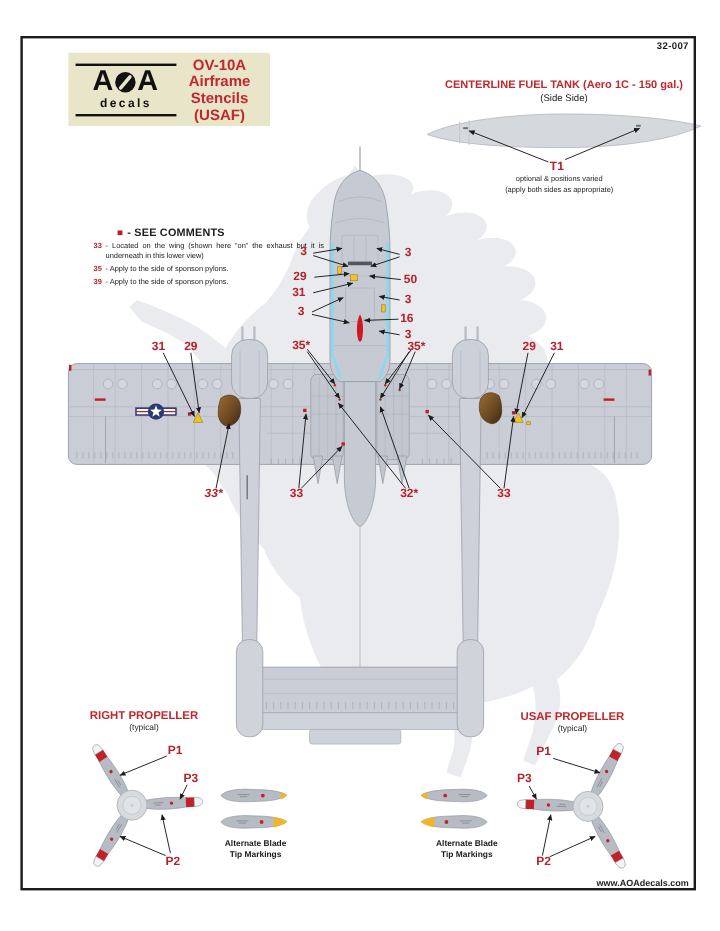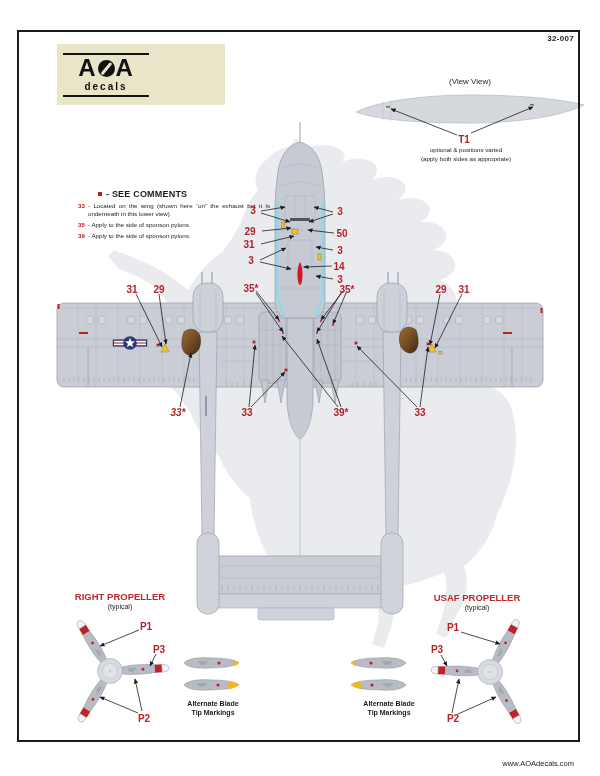--- a/index.html
+++ b/index.html
@@ -55,21 +55,21 @@
   .cnum { color:#bb2025; font-weight:bold; flex:0 0 10px; }
   .ctext { flex:1; text-align:justify; }
   
   .rp-title { left:120px; top:591px; transform:translateX(-50%); color:#c1272d; font-weight:bold; font-size:9.5px; white-space:nowrap;text-align:right; }
   .rp-sub { left:120px; top:603px; transform:translateX(-50%); color:#222; font-size:7px; }
   .lp-title { left:477px; top:592px; transform:translateX(-50%); color:#c1272d; font-weight:bold; font-size:9.5px; white-space:nowrap; }
   .lp-sub { left:477px; top:604px; transform:translateX(-50%); color:#222; font-size:7px; }
   .alt-label { transform:translateX(-50%); text-align:center; color:#1b1b1b; font-weight:bold; font-size:7px; line-height:9px; white-space:nowrap; }
   .alt-left { left:213px; top:699px; }
   .alt-right { left:389px; top:699px; }
-  .website { top:731px; right:26px; font-size:7.5px; font-weight:normal; color:#222;margin-top:28px; }
+  .website { top:731px; right:26px; font-size:7.5px; font-weight:bold; color:#222; }
   
   .callout {
     position:absolute; z-index:3; transform:translate(-50%,-50%);
     color:#b5222a; font-weight:bold; font-size:10px; white-space:nowrap;
   }
 </style>
 </head>
 <body>
 
 <div class="sheet">
@@ -330,23 +330,30 @@
 
   <div class="txt logo-box">
     <div class="aoa">
       <div class="aoa-word">
         <span>A</span>
         <span class="prop-circle"></span>
         <span>A</span>
       </div>
       <div class="aoa-sub">decals</div>
     </div>
+    <div class="kit-title">
+      <div>OV-10A</div>
+      <div>Airframe</div>
+      <div>Stencils</div>
+      <div>(USAF)</div>
+    </div>
   </div>
 
-  <div class="txt fuel-sub">(View View)</div>
+  <div class="txt fuel-title">CENTERLINE FUEL TANK (Aero 1C - 150 gal.)</div>
+  <div class="txt fuel-sub">(Side Side)</div>
   <div class="txt fuel-note1">optional &amp; positions varied</div>
   <div class="txt fuel-note2">(apply both sides as appropriate)</div>
 
   <div class="txt comments">
     <div class="comments-title">
       <span class="comment-marker"></span>
       <span>- SEE COMMENTS</span>
     </div>
     <div class="comment-row">
       <span class="cnum">33</span>
@@ -380,30 +387,30 @@
 
   <div id="callout-layer">
       <div class="callout" style="left: 253px; top: 210px;">3</div>
       <div class="callout" style="left: 250px; top: 231px;">29</div>
       <div class="callout" style="left: 249px; top: 244px;">31</div>
       <div class="callout" style="left: 251px; top: 260px;">3</div>
       <div class="callout" style="left: 251px; top: 288px;">35*</div>
       <div class="callout" style="left: 340px; top: 211px;">3</div>
       <div class="callout" style="left: 342px; top: 233px;">50</div>
       <div class="callout" style="left: 340px; top: 250px;">3</div>
-      <div class="callout" style="left: 339px; top: 266px;">14</div>
+      <div class="callout" style="left: 339px; top: 266px;">16</div>
       <div class="callout" style="left: 340px; top: 279px;">3</div>
       <div class="callout" style="left: 347px; top: 289px;">35*</div>
       <div class="callout" style="left: 132px; top: 289px;">31</div>
       <div class="callout" style="left: 159px; top: 289px;">29</div>
       <div class="callout" style="left: 441px; top: 289px;">29</div>
       <div class="callout" style="left: 464px; top: 289px;">31</div>
       <div class="callout" style="left: 178px; top: 412px; font-style: italic;">33*</div>
       <div class="callout" style="left: 247px; top: 412px;">33</div>
-      <div class="callout" style="left: 341px; top: 412px;">39*</div>
+      <div class="callout" style="left: 341px; top: 412px;">32*</div>
       <div class="callout" style="left: 420px; top: 412px;">33</div>
       <div class="callout" style="left: 464px; top: 139px;">T1</div>
       <div class="callout" style="left: 146px; top: 626px;">P1</div>
       <div class="callout" style="left: 159px; top: 649px;">P3</div>
       <div class="callout" style="left: 144px; top: 718px;">P2</div>
       <div class="callout" style="left: 453px; top: 627px;">P1</div>
       <div class="callout" style="left: 437px; top: 649px;">P3</div>
       <div class="callout" style="left: 453px; top: 718px;">P2</div>
     </div>
 </div>

